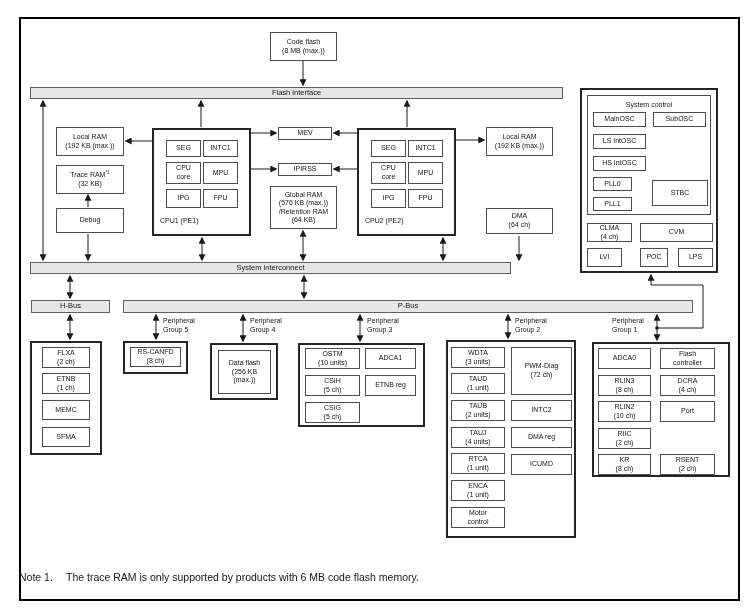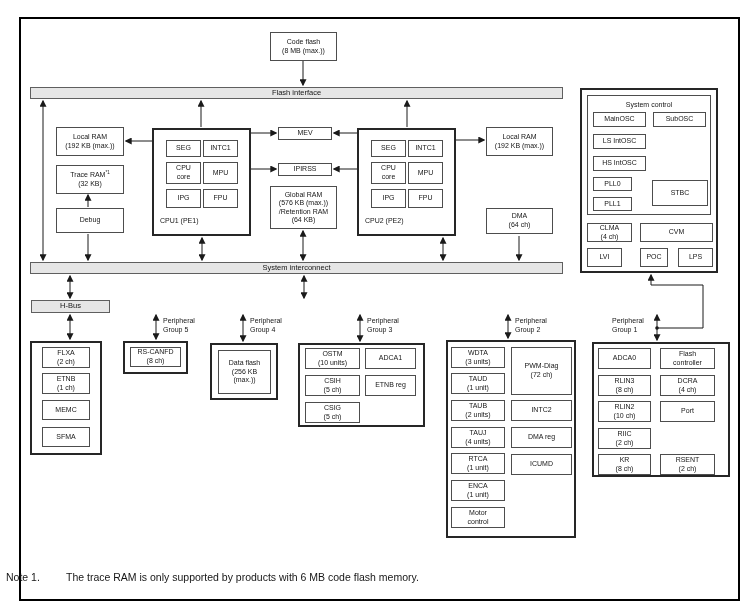--- a/index.html
+++ b/index.html
@@ -149,25 +149,28 @@
         <div>LVI</div>
       </div>
     <div class="box" style="left:58px;top:158px;width:28px;height:19px">
         <div>POC</div>
       </div>
     <div class="box" style="left:96px;top:158px;width:35px;height:19px">
         <div>LPS</div>
       </div>
   </div>
 
-  <div class="bus" style="left:30px;top:262px;width:533px;height:12px">
+  <div class="bus" style="left:30px;top:262px;width:481px;height:12px">
     <span>System interconnect</span>
   </div>
   <div class="bus" style="left:31px;top:300px;width:79px;height:13px">
     <span>H-Bus</span>
+  </div>
+  <div class="bus" style="left:123px;top:300px;width:570px;height:13px">
+    <span>P-Bus</span>
   </div>
 
   <div class="plain" style="left:163px;top:316px">
     <div>Peripheral</div>
       <div>Group 5</div>
   </div>
   <div class="plain" style="left:250px;top:316px">
     <div>Peripheral</div>
       <div>Group 4</div>
   </div>
@@ -311,21 +314,21 @@
     <div class="box" style="left:4px;top:110px;width:53px;height:21px">
       <div>KR</div>
         <div>(8 ch)</div>
     </div>
     <div class="box" style="left:66px;top:110px;width:55px;height:21px">
       <div>RSENT</div>
         <div>(2 ch)</div>
     </div>
   </div>
 
-  <div class="note" style="left:6px;top:571px">Note 1.</div>
+  <div class="note" style="left:19px;top:571px">Note 1.</div>
   <div class="note" style="left:66px;top:571px">The trace RAM is only supported by products with 6 MB code flash memory.</div>
 
   <svg class="wires" width="750" height="615" viewBox="0 0 750 615">
     <defs>
       <marker id="arw" viewBox="0 0 8 8" markerWidth="7" markerHeight="7" refX="6.5" refY="4" orient="auto-start-reverse" markerUnits="userSpaceOnUse">
         <path d="M0,0 L8,4 L0,8 Z" fill="#1a1a1a"></path>
       </marker>
     </defs>
     <g stroke="#1a1a1a" stroke-width="1" fill="none">
       <line x1="303" y1="61" x2="303" y2="85" marker-end="url(#arw)"></line>

